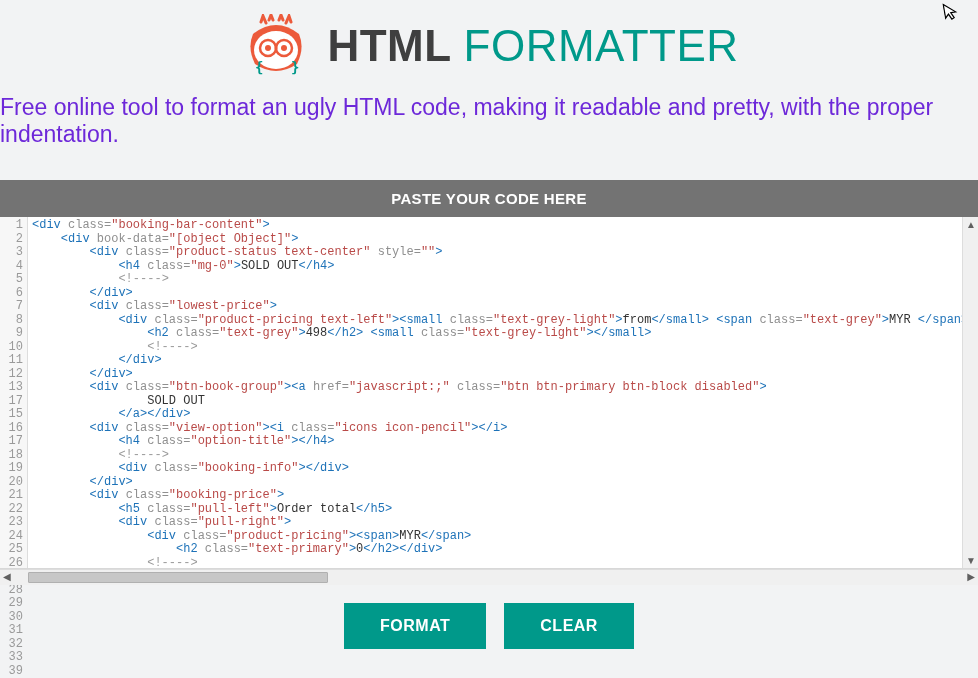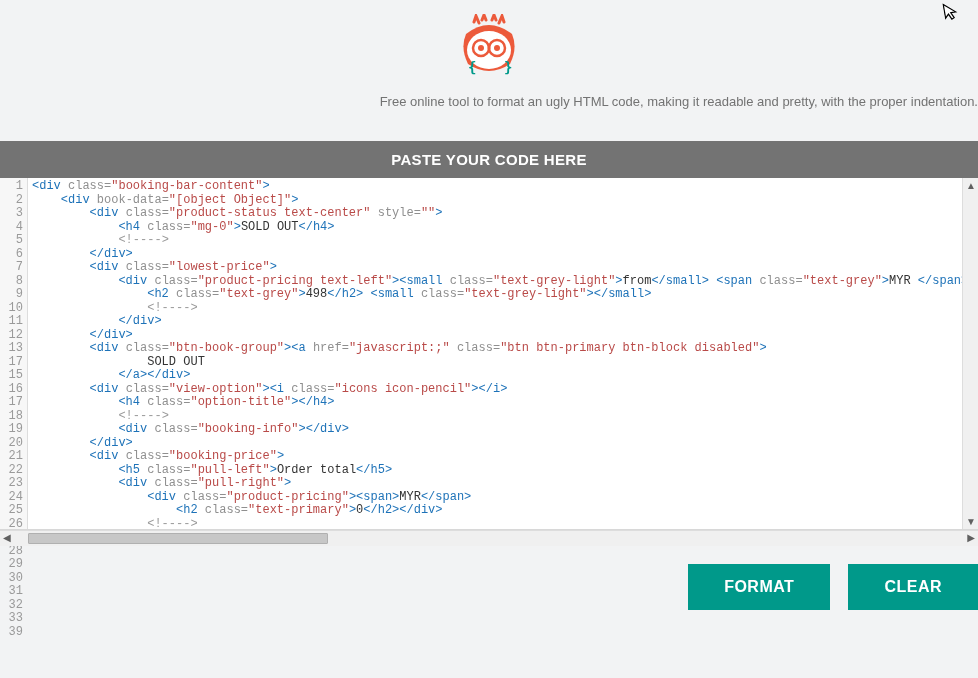--- a/index.html
+++ b/index.html
@@ -24,23 +24,23 @@
   .logo-mascot svg { display: block; }
   .brand {
     font-size: 44px;
     font-weight: 700;
     letter-spacing: 0.5px;
   }
   .brand .b1 { color: #3f3f3f; }
   .brand .b2 { color: #00998a; font-weight: 500; }
   .tagline {
     margin-top: 16px;
-    font-size: 13px;
-    color: #737373;
-    text-align: right;
+    font-size: 23px;
+    color: #6d28d9;
+    text-align: left;
   }
   .panel {
     margin-top: 32px;
   }
   .panel-header {
     background: #737373;
     color: #fff;
     text-align: center;
     font-size: 15px;
     font-weight: 700;
@@ -109,21 +109,21 @@
     border: 1px solid #b0b0b0;
     border-radius: 1px;
   }
   .hscrollbar .arrow {
     position: absolute; top: 1px; font-size: 10px; color: #606060;
   }
   .hscrollbar .arrow.left { left: 3px; }
   .hscrollbar .arrow.right { right: 3px; }
   .buttons {
     display: flex;
-    justify-content: flex-end;
+    justify-content: center;
     gap: 18px;
     margin-top: 18px;
   }
   .btn {
     background: #00998a;
     color: #fff;
     border: none;
     font-size: 16px;
     font-weight: 700;
     letter-spacing: 0.5px;
@@ -155,20 +155,24 @@
         <path d="M14 20 Q37 2 60 20 Q66 34 58 50 Q37 64 16 50 Q8 34 14 20 Z" fill="#ec5a3b"></path>
         <ellipse cx="37" cy="36" rx="22" ry="19" fill="#fff"></ellipse>
         <circle cx="29" cy="34" r="8" fill="none" stroke="#ec5a3b" stroke-width="2.5"></circle>
         <circle cx="45" cy="34" r="8" fill="none" stroke="#ec5a3b" stroke-width="2.5"></circle>
         <line x1="37" y1="33" x2="37" y2="35" stroke="#ec5a3b" stroke-width="2.5"></line>
         <circle cx="29" cy="34" r="3" fill="#ec5a3b"></circle>
         <circle cx="45" cy="34" r="3" fill="#ec5a3b"></circle>
         <text x="16" y="58" font-family="monospace" font-size="14" font-weight="bold" fill="#00998a">{</text>
         <text x="52" y="58" font-family="monospace" font-size="14" font-weight="bold" fill="#00998a">}</text>
       </svg>
+    </span>
+    <span class="brand">
+      <span class="b1">HTML</span>
+      <span class="b2">FORMATTER</span>
     </span>
   </div>
   <div class="tagline">Free online tool to format an ugly HTML code, making it readable and pretty, with the proper indentation.</div>
 </div>
 
 <div class="panel">
   <div class="panel-header">PASTE YOUR CODE HERE</div>
   <div class="editor-wrap">
     <div class="gutter" id="gutter">
         <div>1</div>

